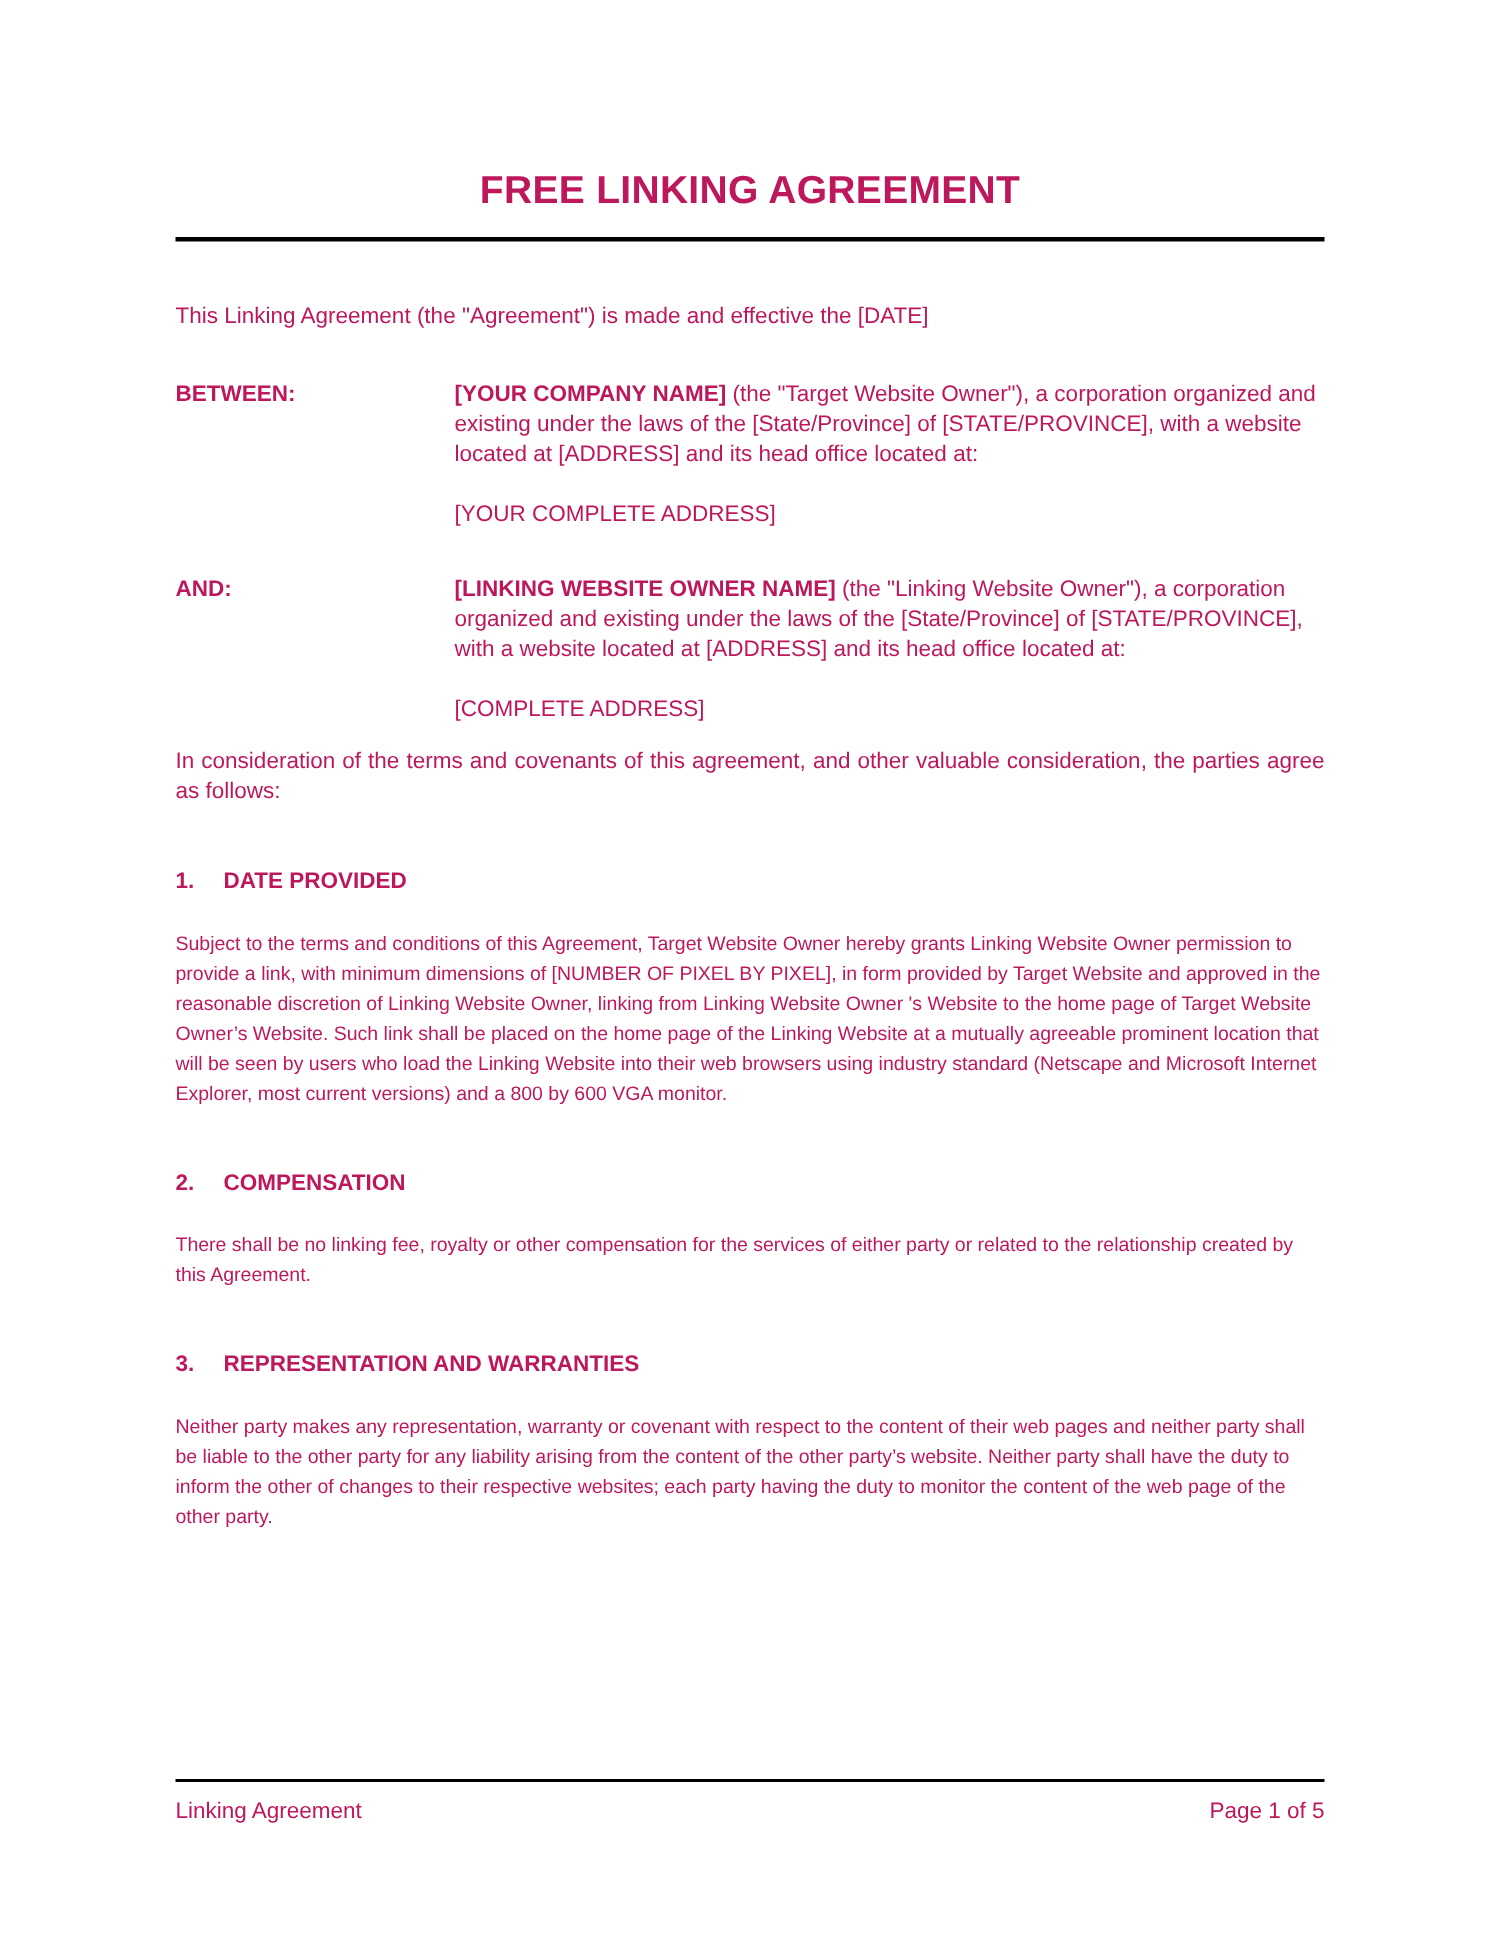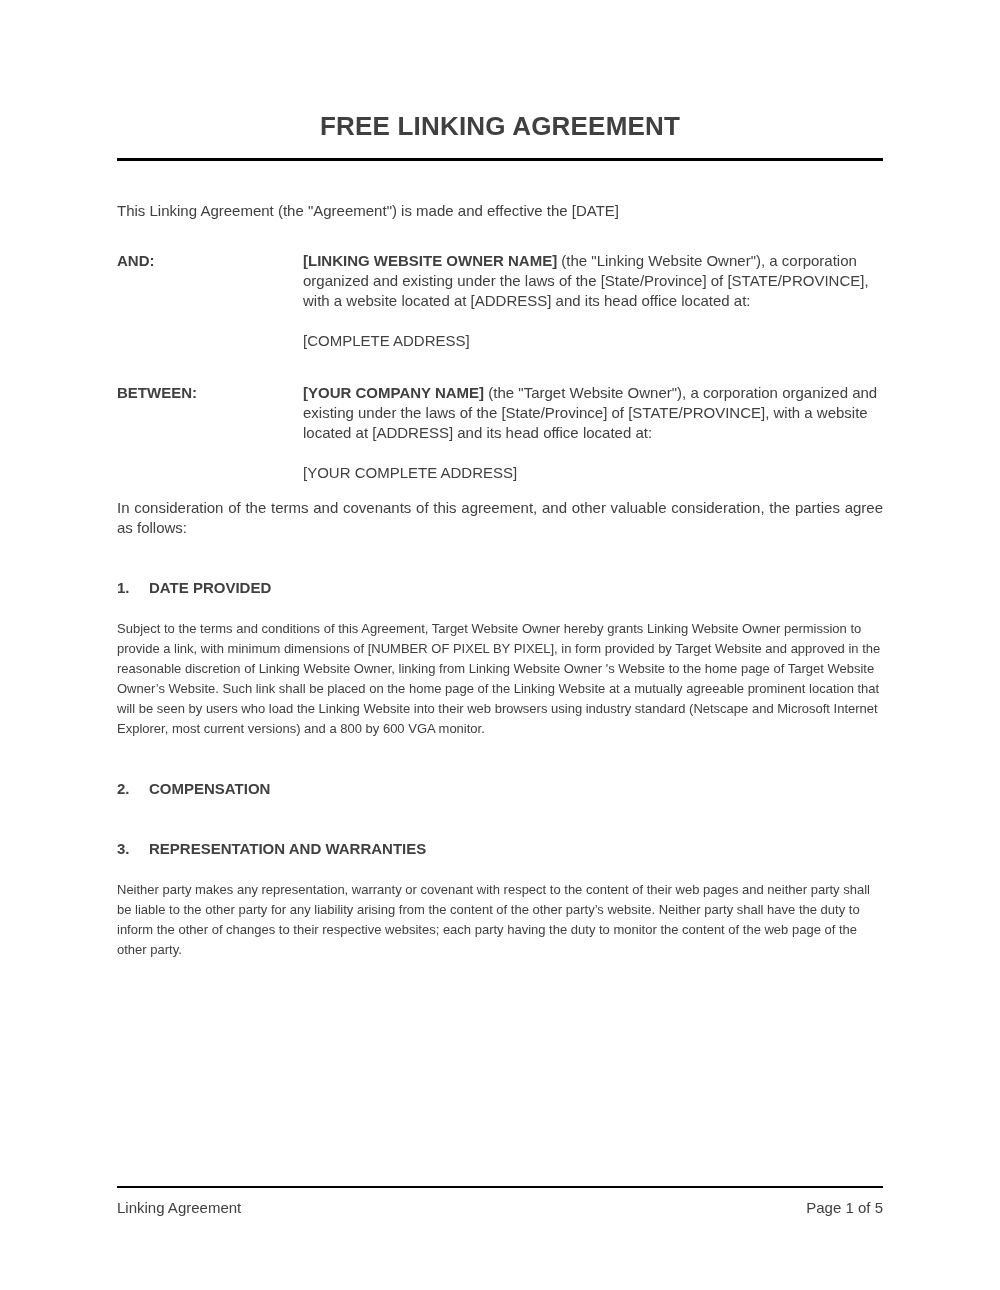--- a/index.html
+++ b/index.html
@@ -6,21 +6,21 @@
     margin: 0;
     padding: 0;
     background: #ffffff;
   }
   .page {
     position: relative;
     width: 1000px;
     height: 1290px;
     background: #ffffff;
     font-family: "Liberation Sans", sans-serif;
-    color: #404040;
+    color: #be185d;
     overflow: hidden;
     box-sizing: border-box;
   }
   .content {
     position: absolute;
     left: 117px;
     top: 0;
     width: 766px;
   }
 
@@ -125,51 +125,52 @@
 <body>
 
 <div class="page">
   <div class="content">
 
     <h1 class="doc-title">FREE LINKING AGREEMENT</h1>
     <div class="title-rule"></div>
 
     <p class="intro">This Linking Agreement (the "Agreement") is made and effective the [DATE]</p>
 
+    <div class="party first">
+      <div class="party-label">BETWEEN:</div>
+      <div class="party-col">
+        <div class="party-body"><span class="strong">[YOUR COMPANY NAME]</span><span> (the "Target Website Owner"), a corporation organized and existing under the laws of the [State/Province] of [STATE/PROVINCE], with a website located at [ADDRESS] and its head office located at:</span></div>
+        <div class="party-address">[YOUR COMPLETE ADDRESS]</div>
+      </div>
+    </div>
+
     <div class="party second">
       <div class="party-label">AND:</div>
       <div class="party-col">
         <div class="party-body"><span class="strong">[LINKING WEBSITE OWNER NAME]</span><span> (the "Linking Website Owner"), a corporation organized and existing under the laws of the [State/Province] of [STATE/PROVINCE], with a website located at [ADDRESS] and its head office located at:</span></div>
         <div class="party-address">[COMPLETE ADDRESS]</div>
-      </div>
-    </div>
-
-    <div class="party first">
-      <div class="party-label">BETWEEN:</div>
-      <div class="party-col">
-        <div class="party-body"><span class="strong">[YOUR COMPANY NAME]</span><span> (the "Target Website Owner"), a corporation organized and existing under the laws of the [State/Province] of [STATE/PROVINCE], with a website located at [ADDRESS] and its head office located at:</span></div>
-        <div class="party-address">[YOUR COMPLETE ADDRESS]</div>
       </div>
     </div>
 
     <p class="consideration">In consideration of the terms and covenants of this agreement, and other valuable consideration, the parties agree as follows:</p>
 
     <div class="section">
       <div class="section-heading">
         <span class="section-num">1.</span>
         <span class="section-title">DATE PROVIDED</span>
       </div>
       <p class="section-body">Subject to the terms and conditions of this Agreement, Target Website Owner hereby grants Linking Website Owner permission to provide a link, with minimum dimensions of [NUMBER OF PIXEL BY PIXEL], in form provided by Target Website and approved in the reasonable discretion of Linking Website Owner, linking from Linking Website Owner 's Website to the home page of Target Website Owner’s Website. Such link shall be placed on the home page of the Linking Website at a mutually agreeable prominent location that will be seen by users who load the Linking Website into their web browsers using industry standard (Netscape and Microsoft Internet Explorer, most current versions) and a 800 by 600 VGA monitor.</p>
     </div>
 
     <div class="section">
       <div class="section-heading">
         <span class="section-num">2.</span>
         <span class="section-title">COMPENSATION</span>
       </div>
+      <p class="section-body">There shall be no linking fee, royalty or other compensation for the services of either party or related to the relationship created by this Agreement.</p>
     </div>
 
     <div class="section">
       <div class="section-heading">
         <span class="section-num">3.</span>
         <span class="section-title">REPRESENTATION AND WARRANTIES</span>
       </div>
       <p class="section-body">Neither party makes any representation, warranty or covenant with respect to the content of their web pages and neither party shall be liable to the other party for any liability arising from the content of the other party’s website. Neither party shall have the duty to inform the other of changes to their respective websites; each party having the duty to monitor the content of the web page of the other party.</p>
     </div>
 

